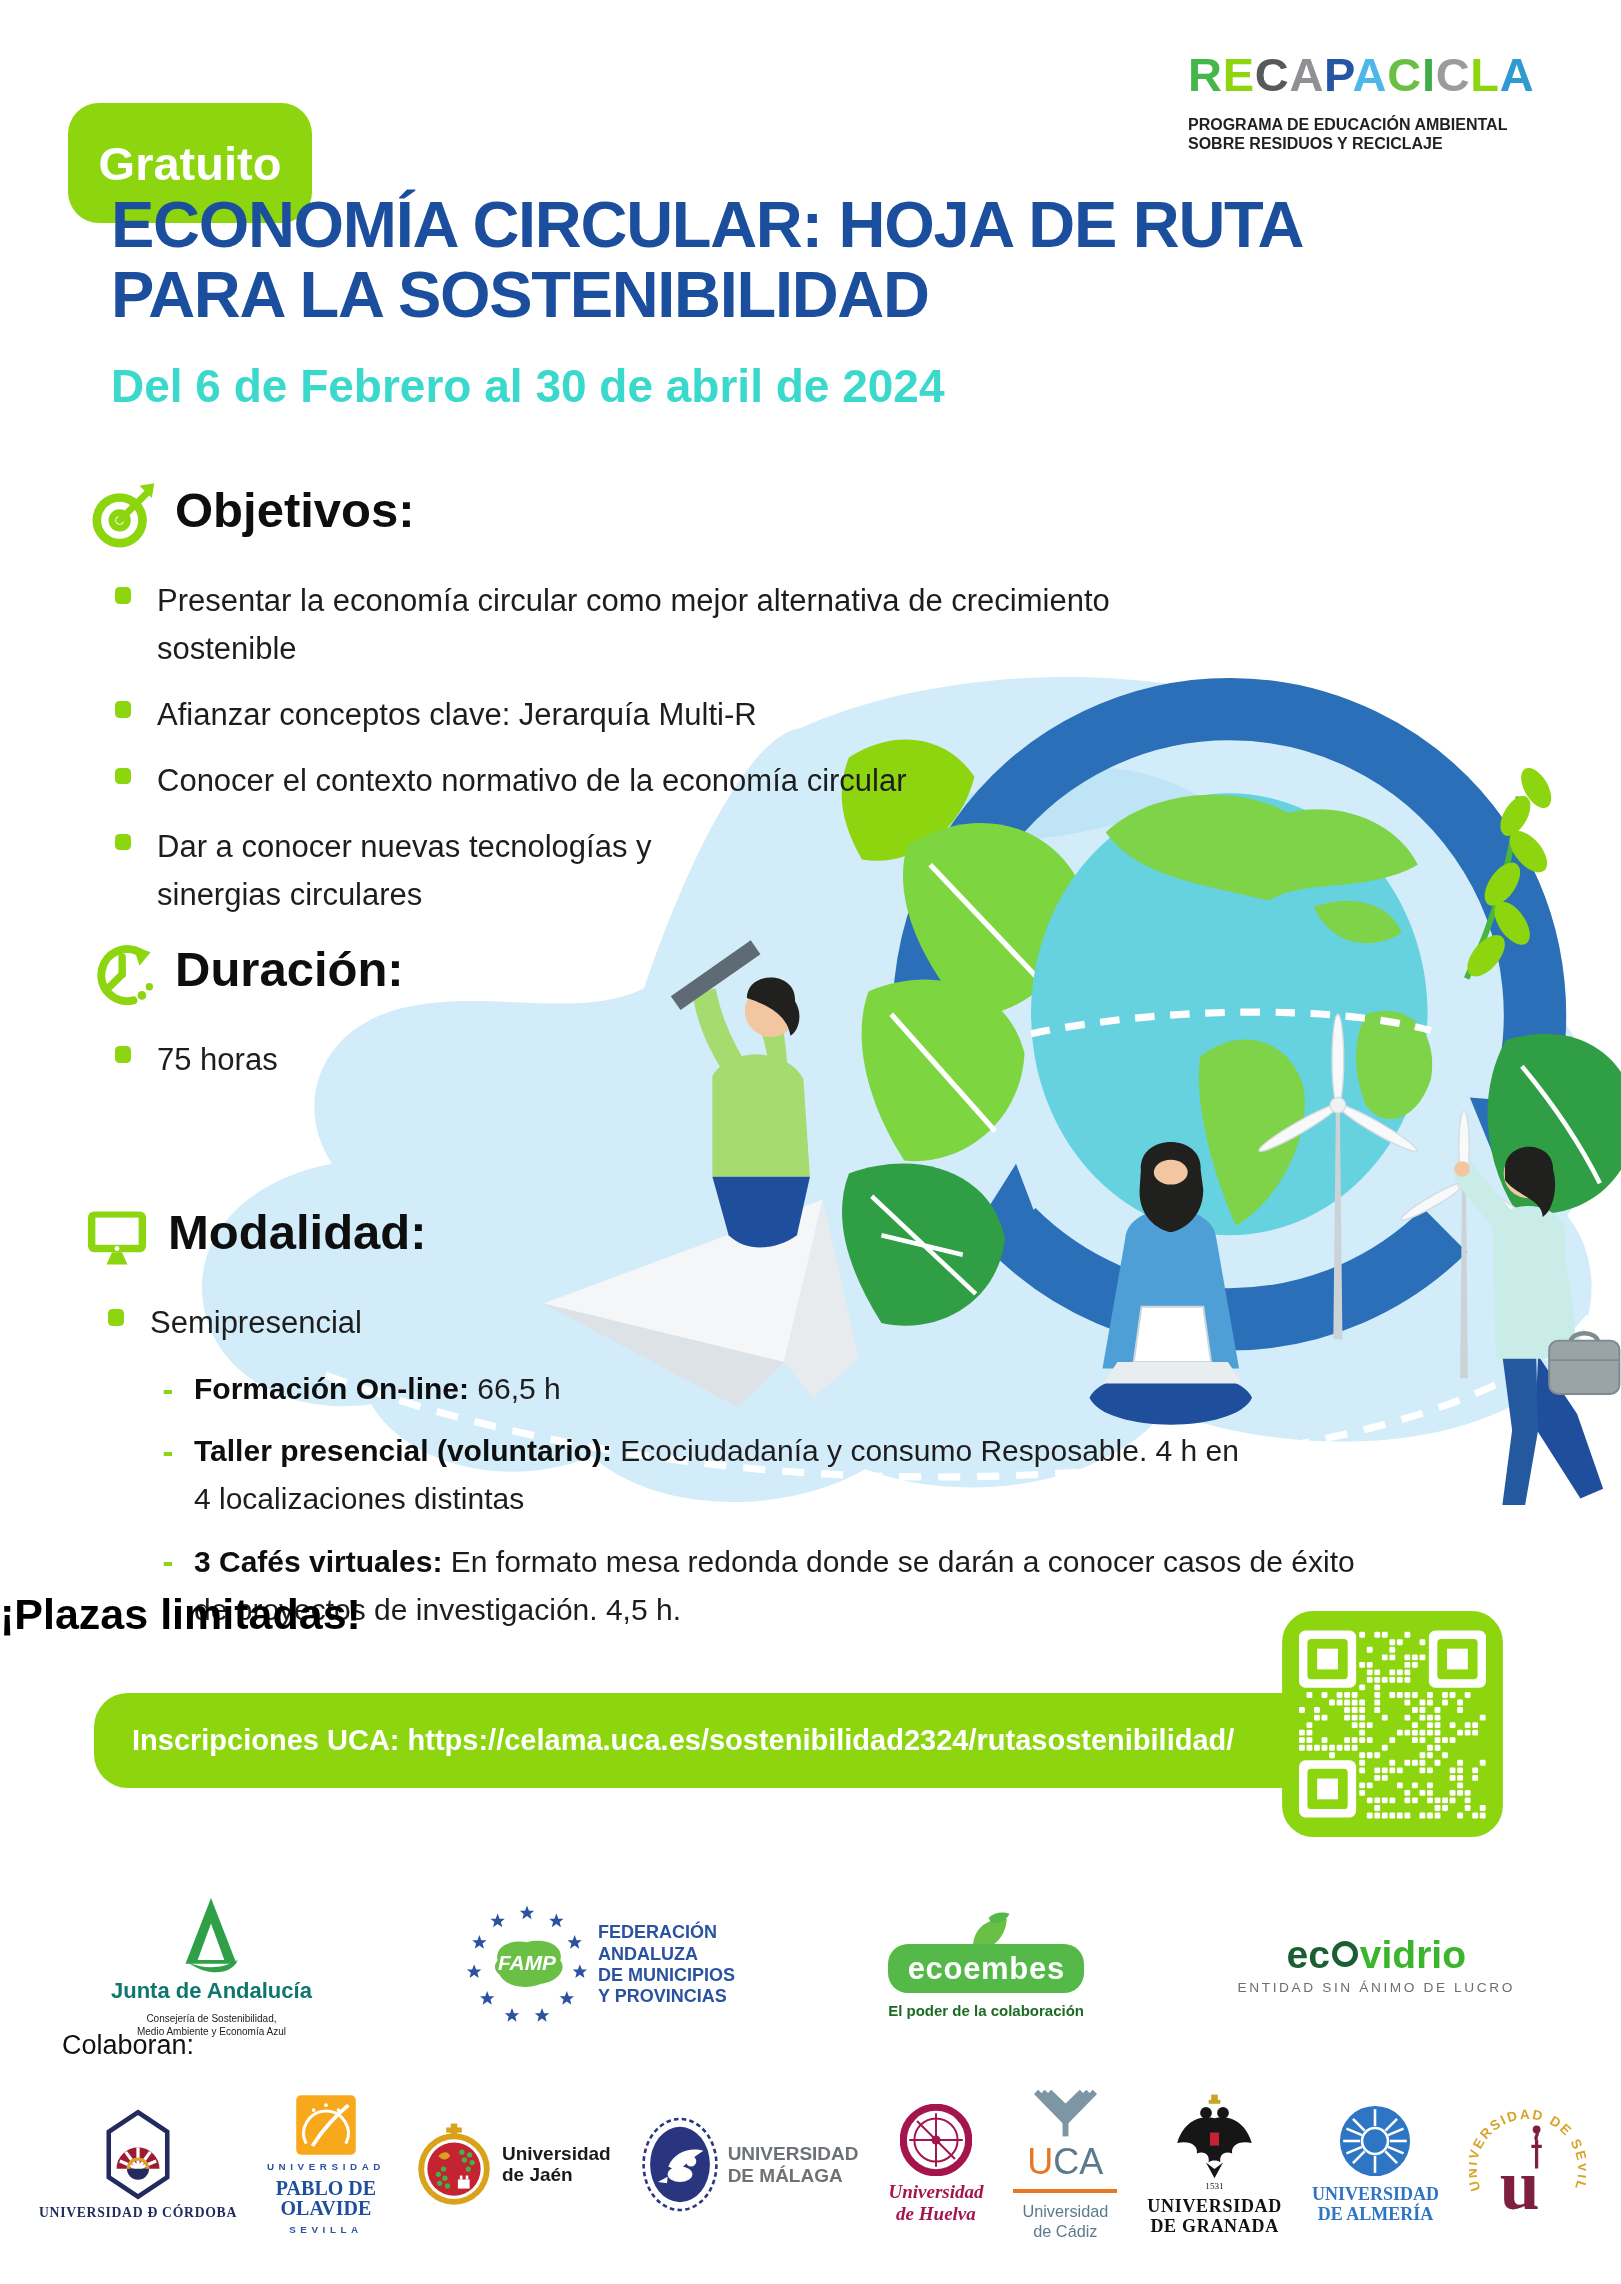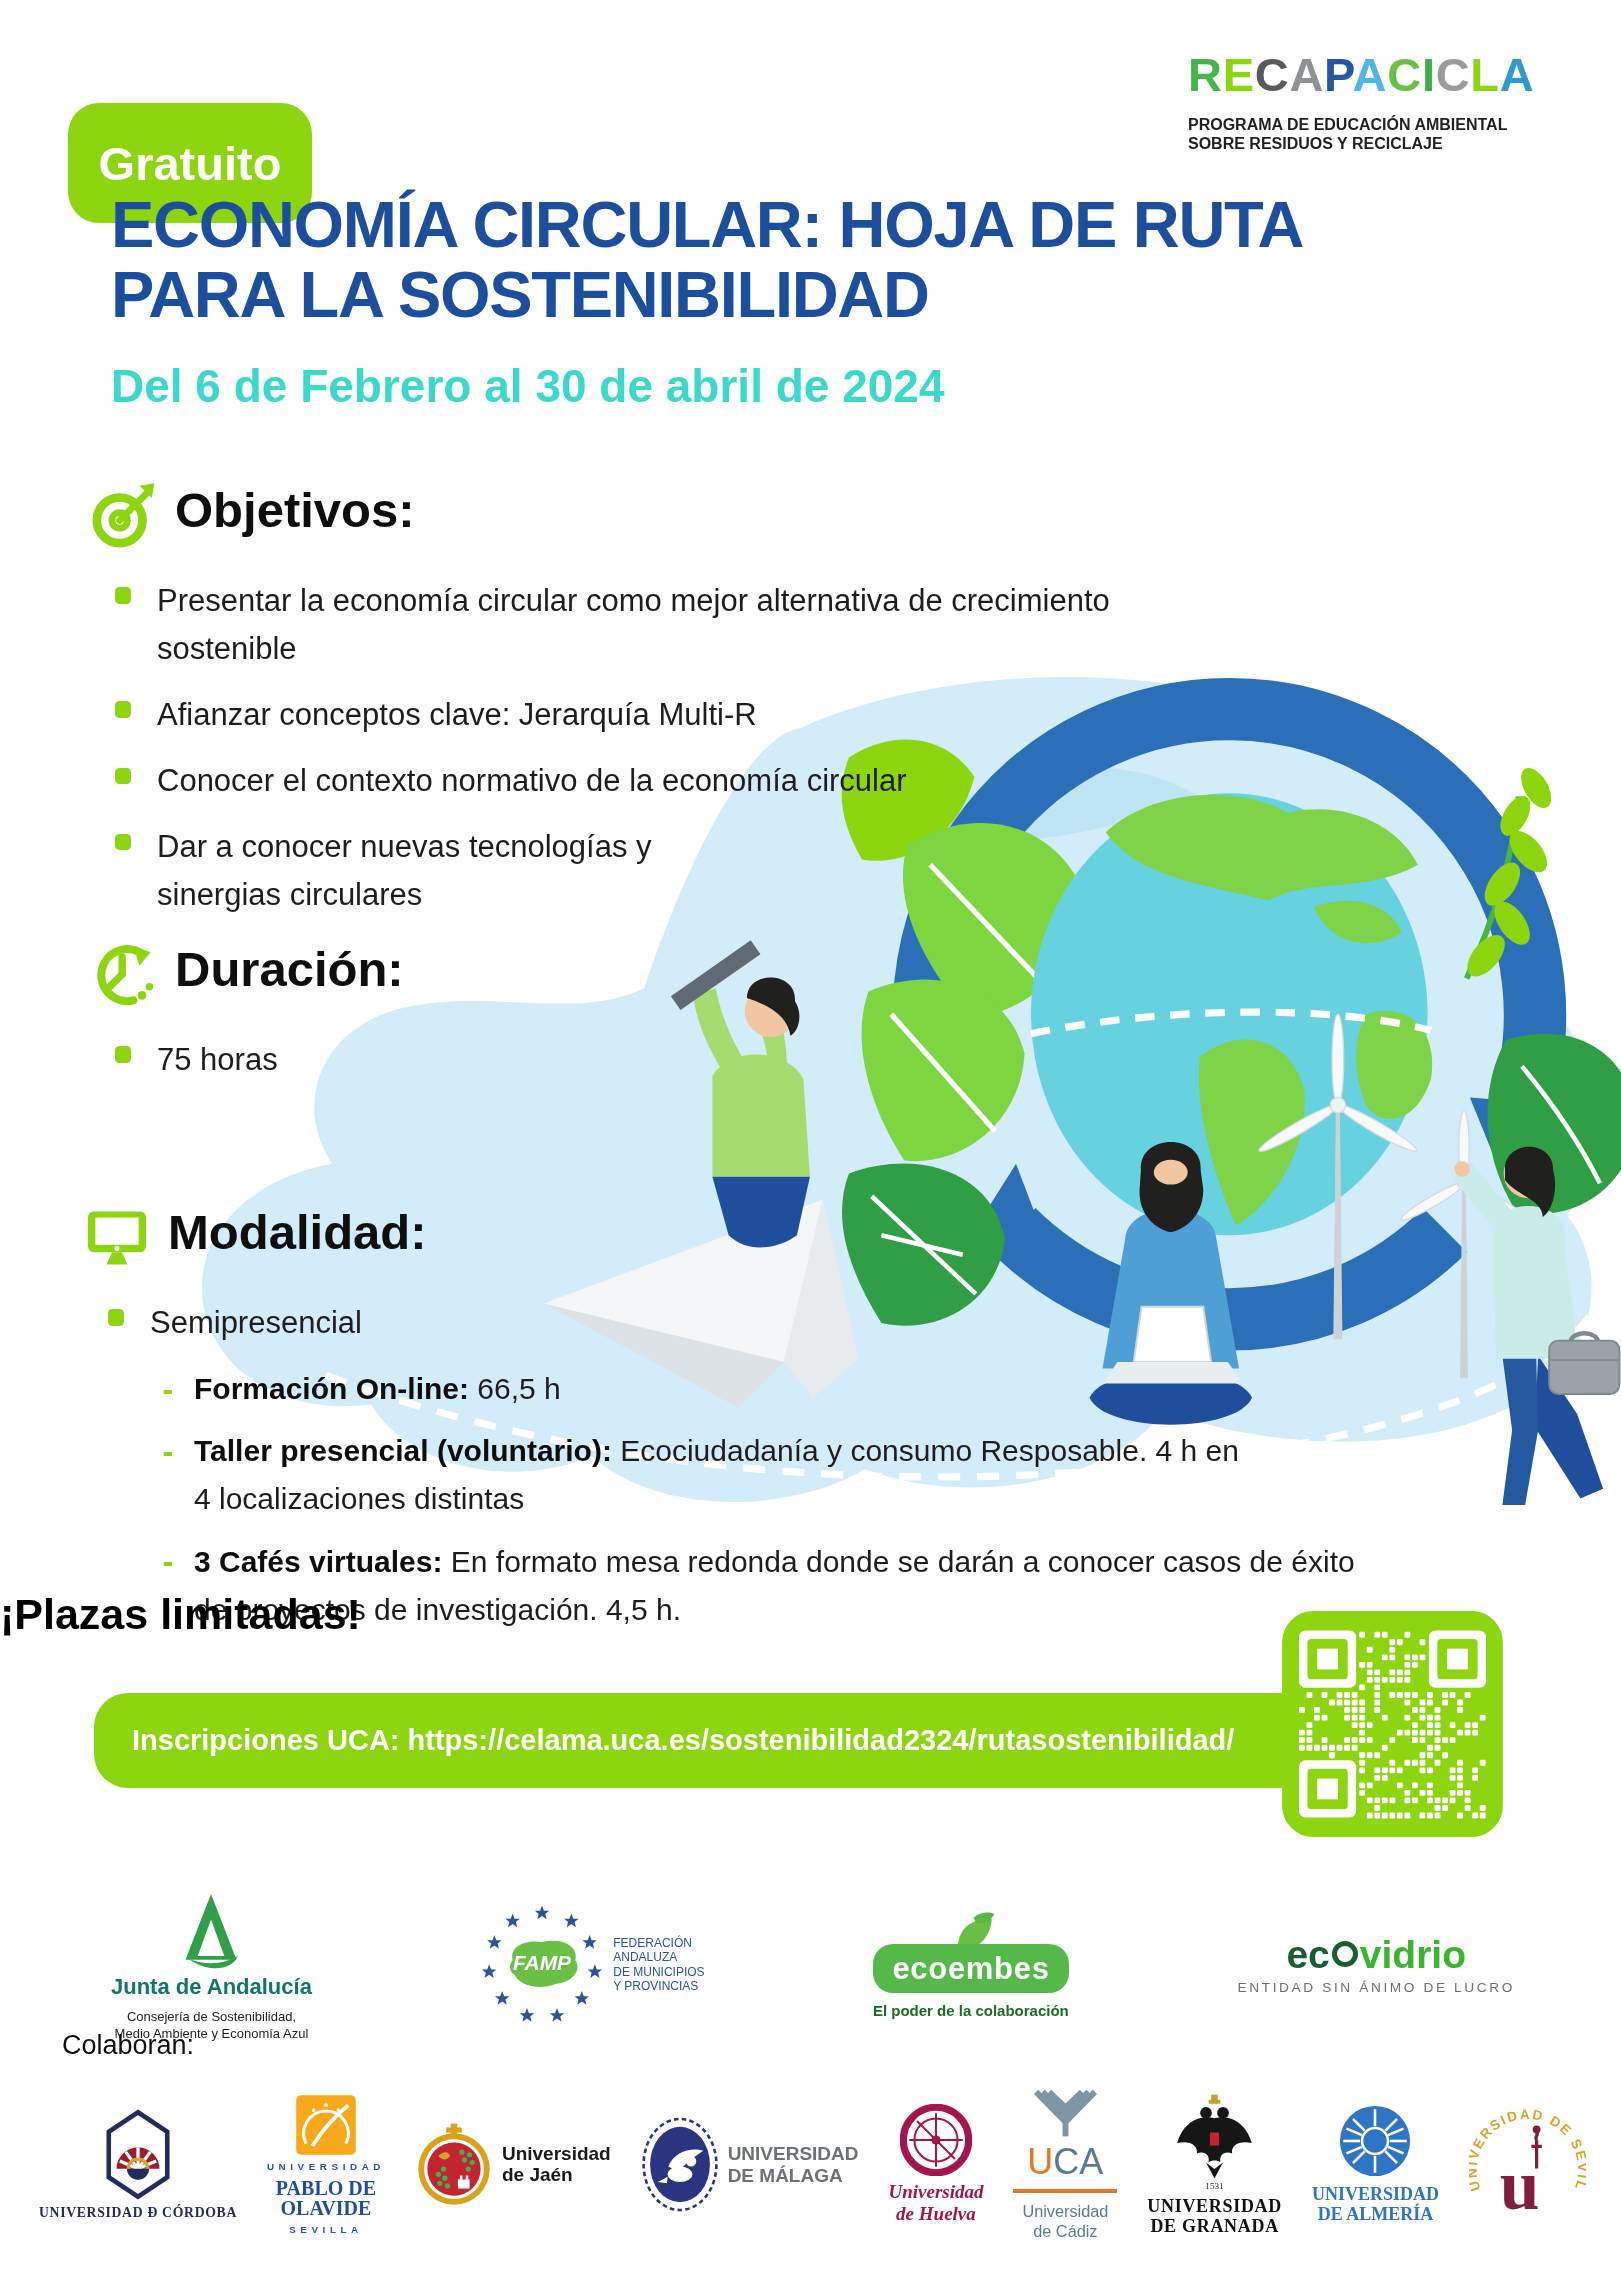--- a/index.html
+++ b/index.html
@@ -52,24 +52,24 @@
   .insc-bar{position:absolute;left:94px;top:1693px;width:1287px;height:95px;background:var(--green);
     border-radius:34px;display:flex;align-items:center;padding-left:38px;z-index:2}
   .insc-bar span{color:#fff;font-size:29px;font-weight:700;letter-spacing:0}
   .qr{position:absolute;left:1282px;top:1611px;width:221px;height:226px;z-index:3}
 
   
   .sponsors{position:absolute;left:111px;top:1874px;width:1404px;height:182px;display:flex;
     justify-content:space-between;align-items:center;z-index:2}
   .sponsor{display:flex;flex-direction:column;align-items:center}
   .junta-name{font-size:22px;font-weight:700;color:#0f766e;margin-top:1px}
-  .junta-dept{font-size:13px;color:#222;line-height:1.25;text-align:center;margin-top:9px}
+  .junta-dept{font-size:10px;color:#222;line-height:1.25;text-align:center;margin-top:9px}
   .famp{flex-direction:row;gap:9px;align-items:center}
   .famp-lines{display:flex;flex-direction:column;gap:1.3px}
-  .famp-lines div{color:#2a52a0;font-weight:400;font-size:12px;line-height:1.1}
+  .famp-lines div{color:#2a52a0;font-weight:700;font-size:18px;line-height:1.1}
   .ecoembes-box{background:#54b948;border-radius:20px;color:#fff;font-weight:700;font-size:31px;
     padding:6.5px 19.5px;letter-spacing:0.7px;margin-top:-9px}
   .ecoembes-tag{font-size:15px;font-weight:700;color:#1c6b22;margin-top:9px;align-self:flex-start}
   .ecovidrio-word{display:flex;align-items:center;font-weight:700;font-size:39px;line-height:1}
   .ecovidrio-word .p1{color:#1b5e33}
   .ecovidrio-word .ring{display:inline-block;width:26px;height:26px;border:5.9px solid #1b5e33;border-radius:50%;margin:0 2px}
   .ecovidrio-word .p2{color:#3cb52e}
   .ecovidrio-sub{font-size:13.7px;color:#6d6e71;letter-spacing:2.6px;margin-top:6.5px}
 
   

